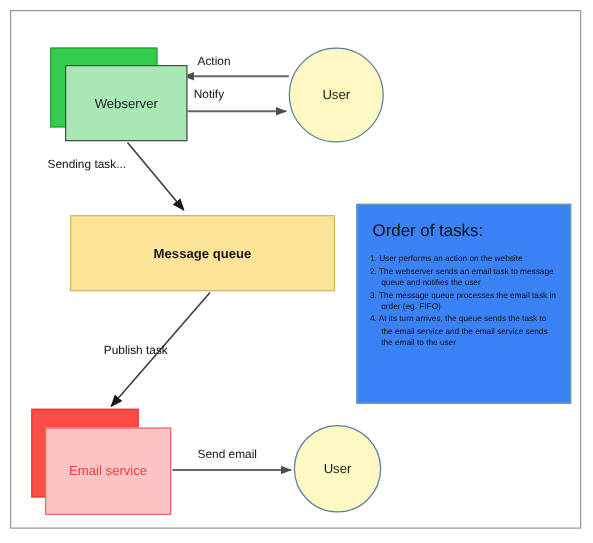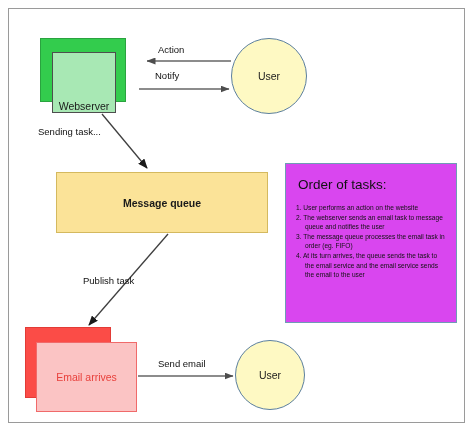--- a/index.html
+++ b/index.html
@@ -8,23 +8,23 @@
   #canvas{position:relative;width:474px;height:434px;background:#ffffff;}
   #frame{position:absolute;left:8px;top:8px;width:457px;height:415px;
          border:1px solid #9a9a9a;background:#ffffff;box-sizing:border-box;}
   .node{position:absolute;box-sizing:border-box;display:flex;
         align-items:center;justify-content:center;text-align:center;}
   .shadow-box{position:absolute;box-sizing:border-box;}
 
   
   #ws-back{left:40px;top:38px;width:86px;height:64px;
            background:#33cc4d;border:1px solid #2aa33f;}
-  #ws-front{left:52px;top:52px;width:64px;height:61px;
+  #ws-front{left:52px;top:52px;width:98px;height:61px;
             background:#a8e8b4;border:1px solid #4e4e4e;
-            font-size:10.5px;color:#1a1a1a;align-items:flex-end;}
+            font-size:10.5px;color:#1a1a1a;}
 
   
   #mq{left:56px;top:172px;width:212px;height:61px;
       background:#fbe398;border:1px solid #d4b95f;
       font-size:10.5px;color:#1a1a1a;font-weight:bold;}
 
   
   #es-back{left:25px;top:327px;width:86px;height:71px;
            background:#fb4c47;border:1px solid #e23b36;}
   #es-front{left:36px;top:342px;width:101px;height:70px;
@@ -32,21 +32,21 @@
             font-size:10.5px;color:#e8413c;}
 
   
   .user-circle{border-radius:50%;background:#fef9c3;border:1.3px solid #5b7f9e;
                font-size:10.5px;color:#1a1a1a;}
   #user-top{left:231px;top:38px;width:76px;height:76px;}
   #user-bottom{left:235px;top:340px;width:70px;height:70px;}
 
   
   #tasks-box{position:absolute;left:285px;top:163px;width:172px;height:160px;
-             background:#d946ef;border:1px solid #6f9bb5;box-sizing:border-box;
+             background:#3b82f6;border:1px solid #6f9bb5;box-sizing:border-box;
              padding:13px 8px 8px 10px;}
   #tasks-title{font-size:13.5px;color:#111;margin:0 0 11px 2px;}
   #tasks-list{margin:0;padding:0;list-style:none;}
   #tasks-list li{font-size:6.6px;color:#111;line-height:1.42;
                  padding-left:9px;text-indent:-9px;margin-bottom:0.5px;}
 
   
   .edge-label{position:absolute;font-size:9.5px;color:#111;white-space:nowrap;}
   #lbl-action{left:158px;top:44px;}
   #lbl-notify{left:155px;top:70px;}
@@ -88,21 +88,21 @@
   <div class="node" id="ws-front">
     <span>Webserver</span>
   </div>
 
   <div class="node" id="mq">
     <span>Message queue</span>
   </div>
 
   <div class="shadow-box" id="es-back"></div>
   <div class="node" id="es-front">
-    <span>Email arrives</span>
+    <span>Email service</span>
   </div>
 
   <div class="node user-circle" id="user-top">
     <span>User</span>
   </div>
   <div class="node user-circle" id="user-bottom">
     <span>User</span>
   </div>
 
   <div class="edge-label" id="lbl-action">Action</div>

